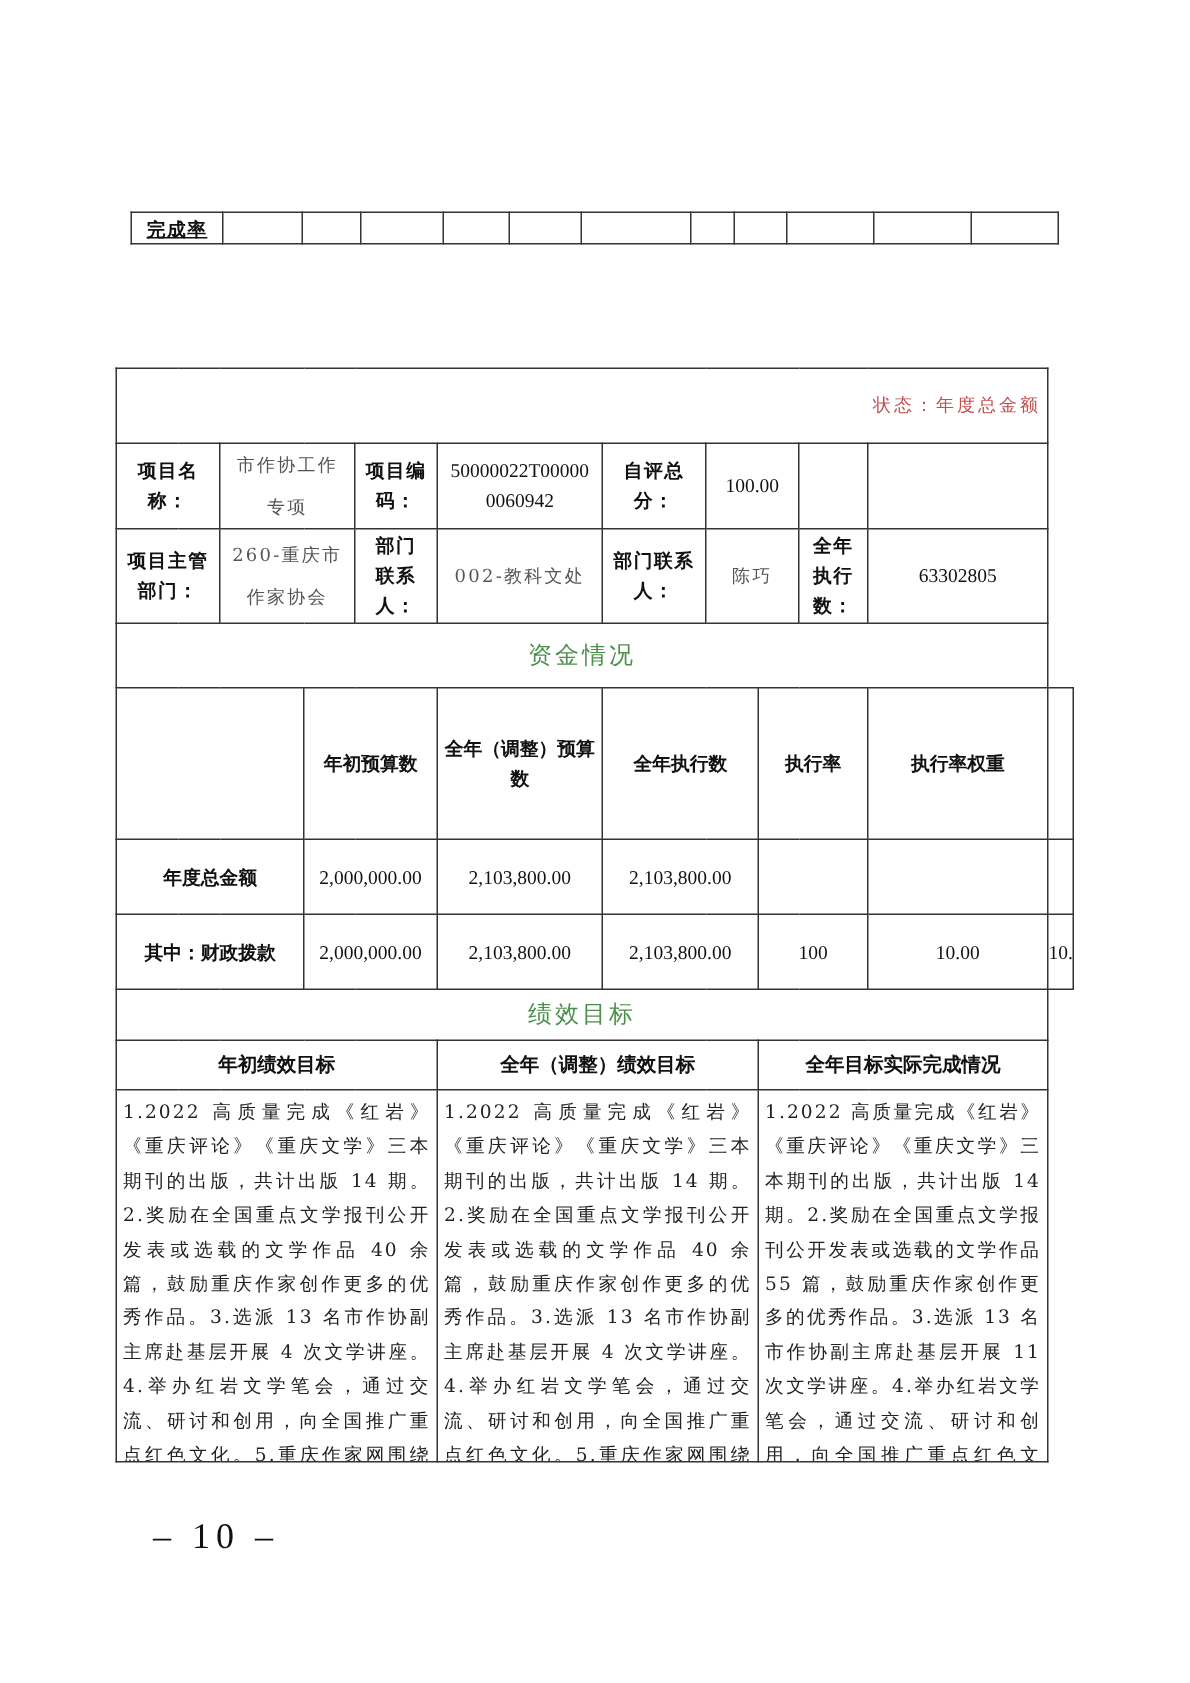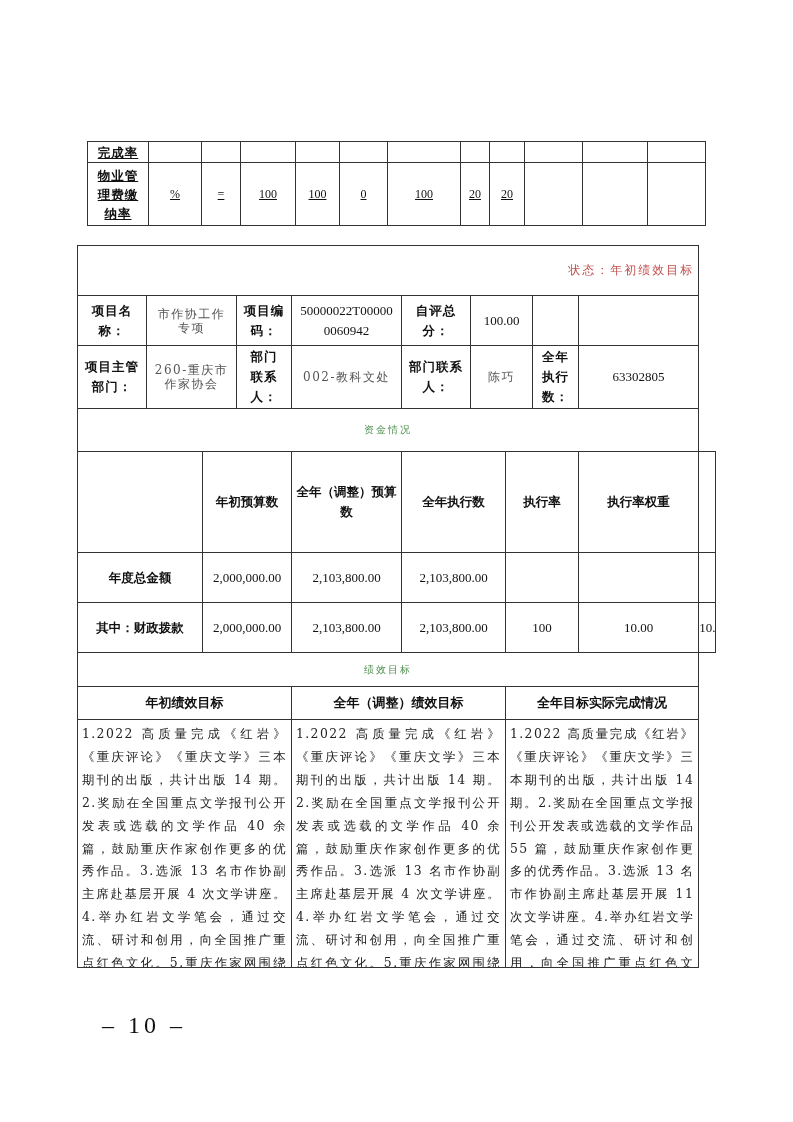--- a/index.html
+++ b/index.html
@@ -13,23 +13,23 @@
   #top-table { left:87px; top:141px; width:618px; font-size:12px;text-decoration:underline; }
   #top-table td { line-height:19px; }
   #top-table .lab { font-family:"DejaVu Sans","Liberation Sans",sans-serif; font-size:12.5px; font-weight:bold; letter-spacing:1px; }
 
   
   #main-table { left:77px; top:245px; width:639px; font-size:12.5px; }
   #main-table td { border-color:#333; }
   .title-cell { height:53px; font-family:"Liberation Serif","DejaVu Serif",serif; font-size:21px; letter-spacing:0.5px; }
   .status-cell { height:49px; text-align:right !important; padding-right:4px !important; color:#c0504d; font-size:12px; letter-spacing:2px; }
   .info-label { font-family:"DejaVu Sans","Liberation Sans",sans-serif; font-weight:bold; font-size:12.5px; line-height:20px; letter-spacing:1px;text-align:center; }
-  .info-val { color:#555; font-size:12px; line-height:14px; letter-spacing:1.5px; }
+  .info-val { color:#555; font-size:12px; line-height:28px; letter-spacing:1.5px; }
   .info-num { font-family:"Liberation Serif","DejaVu Serif",serif; font-size:13px; line-height:20px; color:#111; }
-  .section-cell { height:42px; color:#4e8f4e; font-size:10px; letter-spacing:2px; }
+  .section-cell { height:42px; color:#4e8f4e; font-size:16px; letter-spacing:2px; }
   .hdr { font-family:"DejaVu Sans","Liberation Sans",sans-serif; font-weight:bold; font-size:12.5px; line-height:20px; }
   .num { font-family:"Liberation Serif","DejaVu Serif",serif; font-size:13px; }
   .goal-hdr { height:32px; font-family:"DejaVu Sans","Liberation Sans",sans-serif; font-weight:bold; font-size:13px; }
   .goal-text { text-align:justify !important; vertical-align:top !important; padding:3px 4px 0 4px !important;
                font-size:12.4px; line-height:22.9px; letter-spacing:1.4px; color:#222; height:244px; }
   .goal-text div { height:244px; overflow:hidden; }
 
   #page-number { position:absolute; left:102px; top:1002px; font-family:"Liberation Serif","DejaVu Serif",serif; font-size:24px; letter-spacing:4px;margin-top:10px; }
 </style>
 </head>
@@ -58,34 +58,20 @@
     <td></td>
     <td></td>
     <td></td>
     <td></td>
     <td></td>
     <td></td>
     <td></td>
     <td></td>
     <td></td>
   </tr>
-  <tr style="height:63px">
-    <td class="lab" style="padding:0 6px">物业管理费缴纳率</td>
-    <td class="serif">%</td>
-    <td class="serif">=</td>
-    <td class="serif">100</td>
-    <td class="serif">100</td>
-    <td class="serif">0</td>
-    <td class="serif">100</td>
-    <td class="serif">20</td>
-    <td class="serif">20</td>
-    <td class="serif"></td>
-    <td class="serif"></td>
-    <td class="serif"></td>
-  </tr>
 </tbody>
   </table>
 
 <table id="main-table">
   <colgroup>
 
     <col style="width:41px">
       <col style="width:28px">
       <col style="width:56px">
       <col style="width:34px">
@@ -95,21 +81,21 @@
       <col style="width:20px">
     <col style="width:49px">
       <col style="width:35px">
       <col style="width:27px">
       <col style="width:46px">
     <col style="width:120px">
   </colgroup>
 
   <tbody>
   <tr>
-    <td colspan="13" class="status-cell">状态：年初绩效目标</td>
+    <td colspan="13" class="status-cell">状态：年度总金额</td>
   </tr>
 
   <tr style="height:50px">
     <td colspan="2" class="info-label" style="padding:0 6px">项目名称：</td>
     <td colspan="2" class="info-val" style="padding:0 8px">市作协工作专项</td>
     <td class="info-label" style="padding:0 6px">项目编码：</td>
     <td colspan="2" class="info-num" style="padding:0 6px;word-break:break-all">50000022T000000060942</td>
     <td colspan="2" class="info-label" style="padding:0 6px">自评总分：</td>
     <td colspan="2" class="info-num">100.00</td>
     <td></td>

